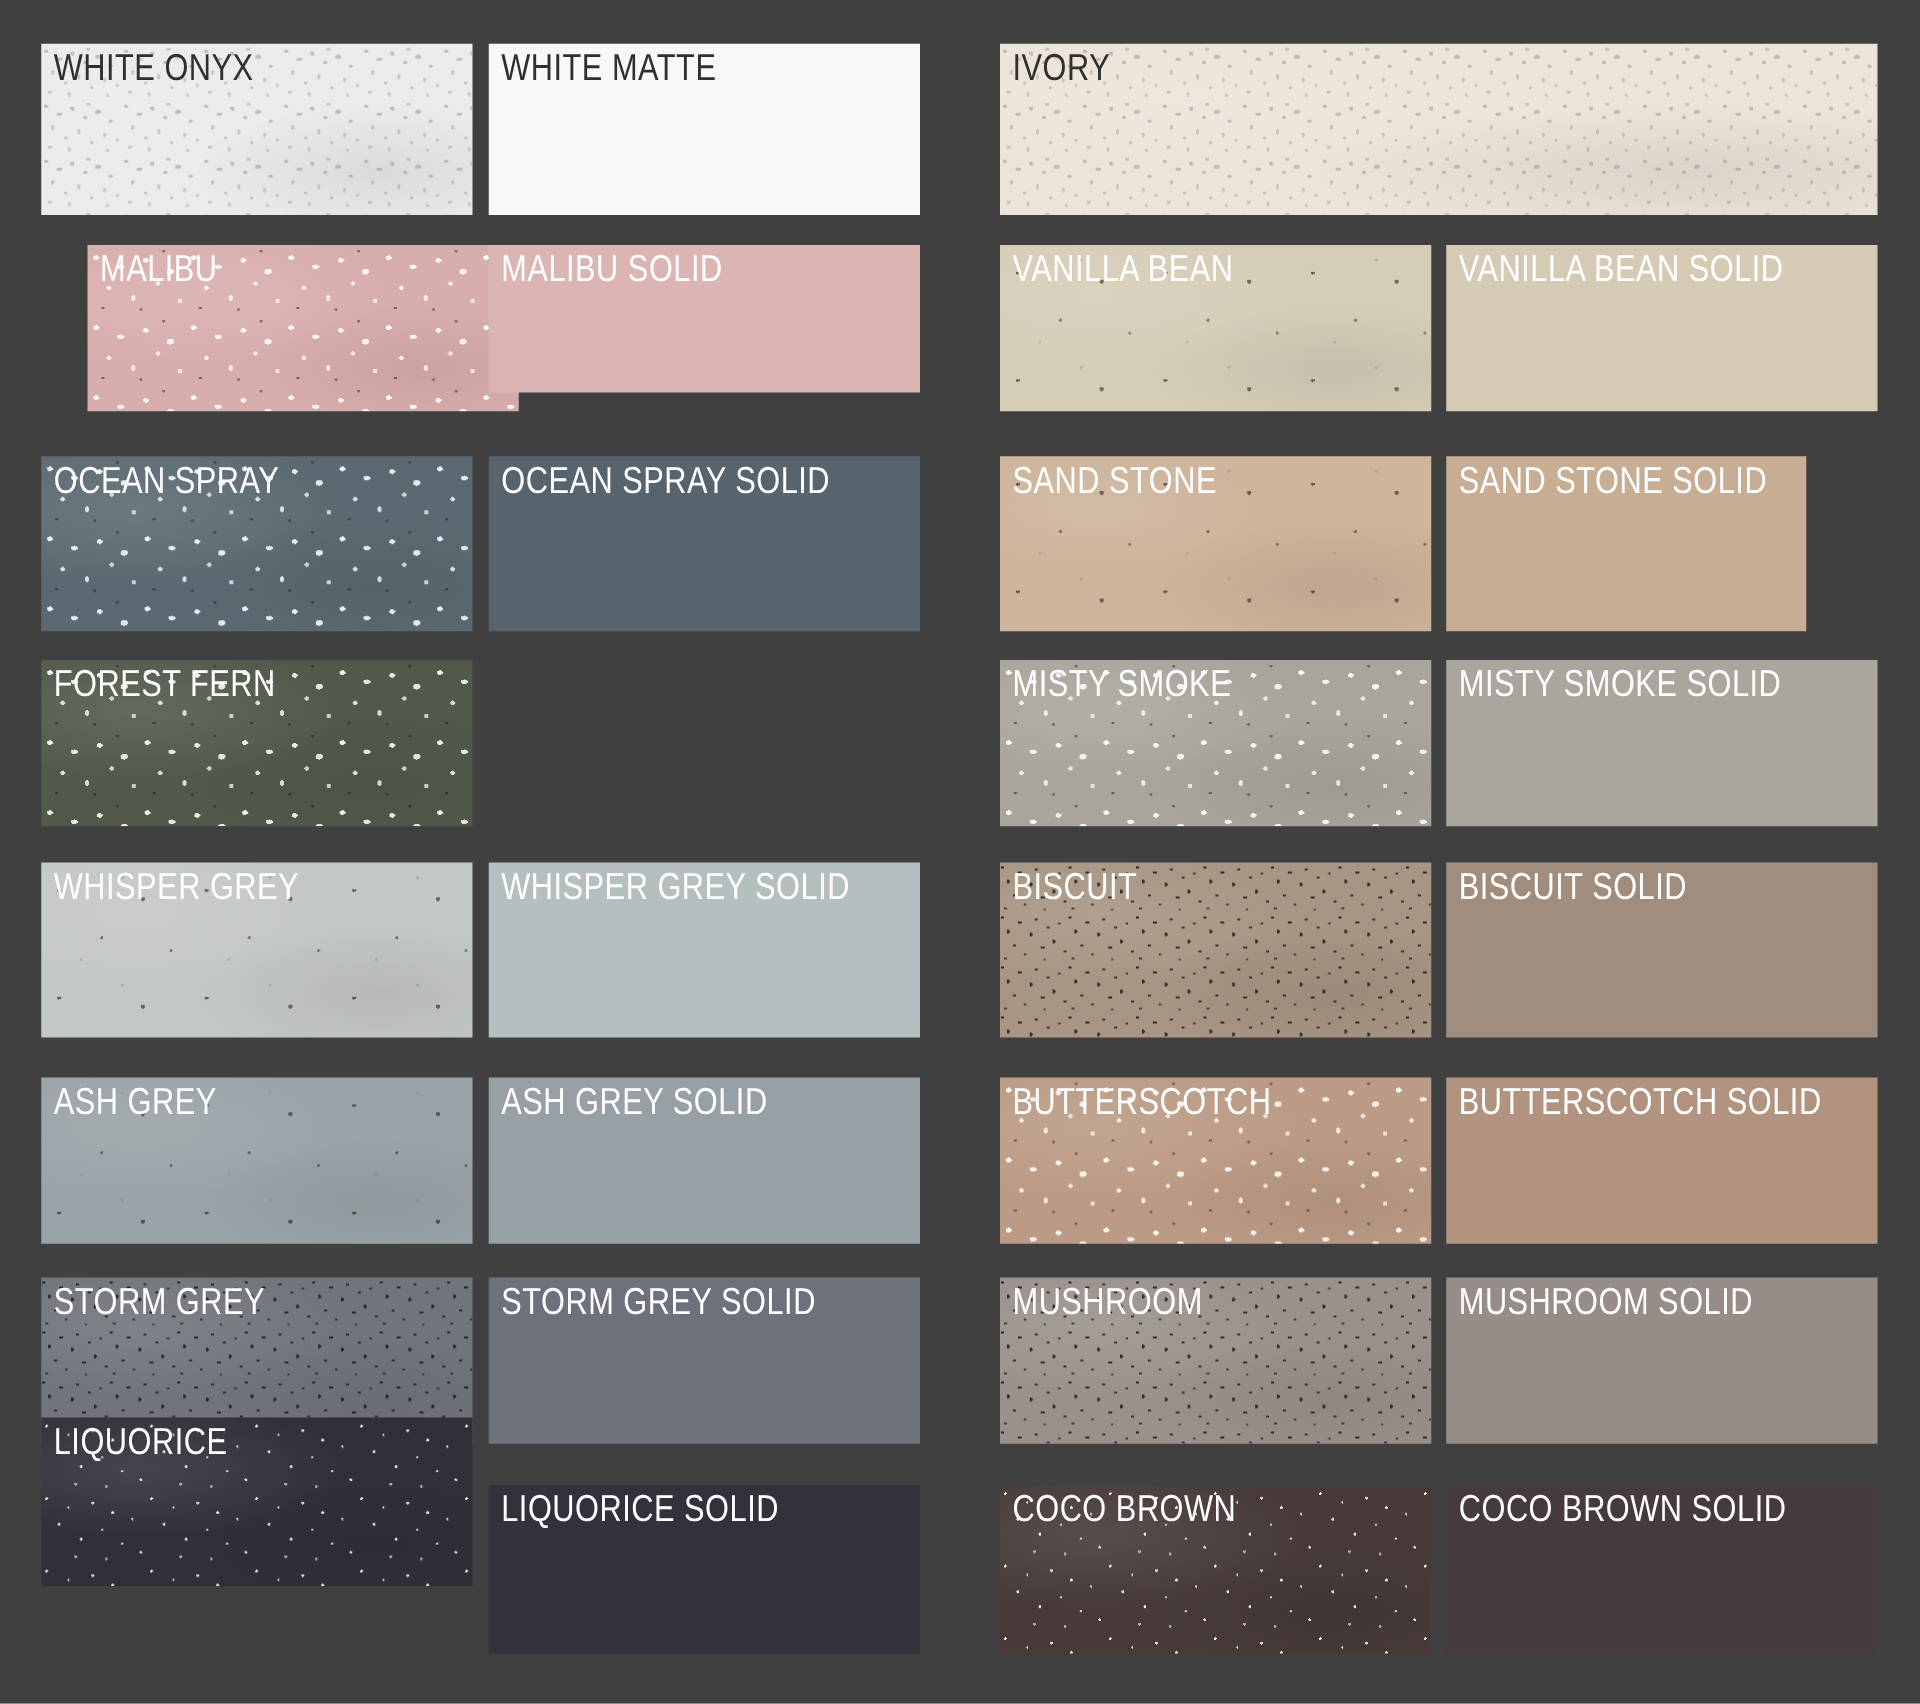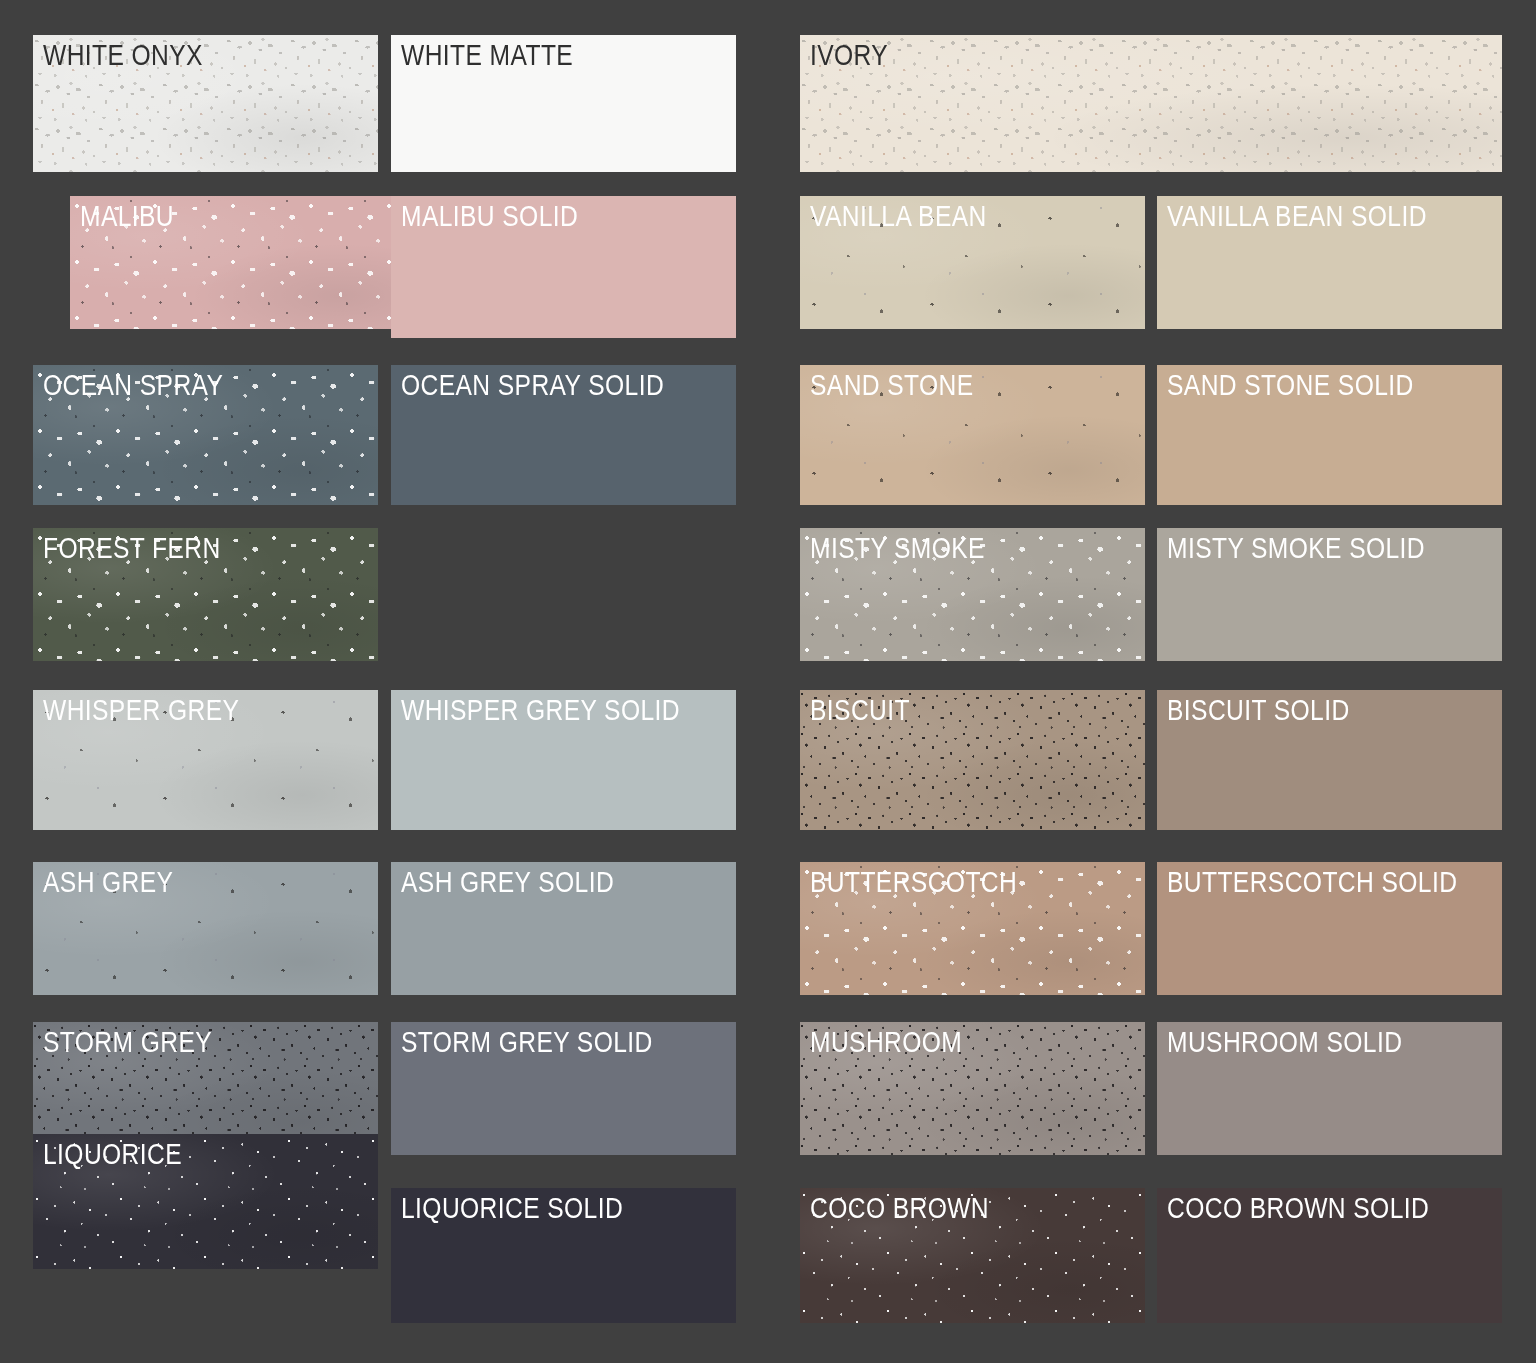--- a/index.html
+++ b/index.html
@@ -169,21 +169,21 @@
     <div class="swatch" style="left: 800px; top: 35px; width: 702px; height: 137px; background: rgb(236, 228, 216);">
       <div class="shade"></div>
       <div class="speckle sp-fine"></div>
       <div class="label dark">IVORY</div>
     </div>
     <div class="swatch" style="left: 33px; top: 196px; width: 345px; height: 133px; background: rgb(216, 174, 173); margin-left: 37px;">
       <div class="shade"></div>
       <div class="speckle sp-lightchip"></div>
       <div class="label light">MALIBU</div>
     </div>
-    <div class="swatch" style="left: 391px; top: 196px; width: 345px; height: 142px; background: rgb(219, 181, 178);">
+    <div class="swatch" style="left: 391px; top: 196px; width: 345px; height: 118px; background: rgb(219, 181, 178);">
       <div class="label light">MALIBU SOLID</div>
     </div>
     <div class="swatch" style="left: 800px; top: 196px; width: 345px; height: 133px; background: rgb(214, 205, 184);">
       <div class="shade"></div>
       <div class="speckle sp-sparse"></div>
       <div class="label light">VANILLA BEAN</div>
     </div>
     <div class="swatch" style="left: 1157px; top: 196px; width: 345px; height: 133px; background: rgb(213, 202, 180);">
       <div class="label light">VANILLA BEAN SOLID</div>
     </div>
@@ -193,21 +193,21 @@
       <div class="label light">OCEAN SPRAY</div>
     </div>
     <div class="swatch" style="left: 391px; top: 365px; width: 345px; height: 140px; background: rgb(87, 99, 109);">
       <div class="label light">OCEAN SPRAY SOLID</div>
     </div>
     <div class="swatch" style="left: 800px; top: 365px; width: 345px; height: 140px; background: rgb(205, 180, 154);">
       <div class="shade"></div>
       <div class="speckle sp-sparse"></div>
       <div class="label light">SAND STONE</div>
     </div>
-    <div class="swatch" style="left: 1157px; top: 365px; width: 345px; height: 140px; background: rgb(199, 173, 147);">
+    <div class="swatch" style="left: 1157px; top: 365px; width: 288px; height: 140px; background: rgb(199, 173, 147);">
       <div class="label light">SAND STONE SOLID</div>
     </div>
     <div class="swatch" style="left: 33px; top: 528px; width: 345px; height: 133px; background: rgb(81, 90, 74);">
       <div class="shade"></div>
       <div class="speckle sp-lightchip"></div>
       <div class="label light">FOREST FERN</div>
     </div>
     <div class="swatch" style="left: 800px; top: 528px; width: 345px; height: 133px; background: rgb(170, 165, 156);">
       <div class="shade"></div>
       <div class="speckle sp-lightchip"></div>

